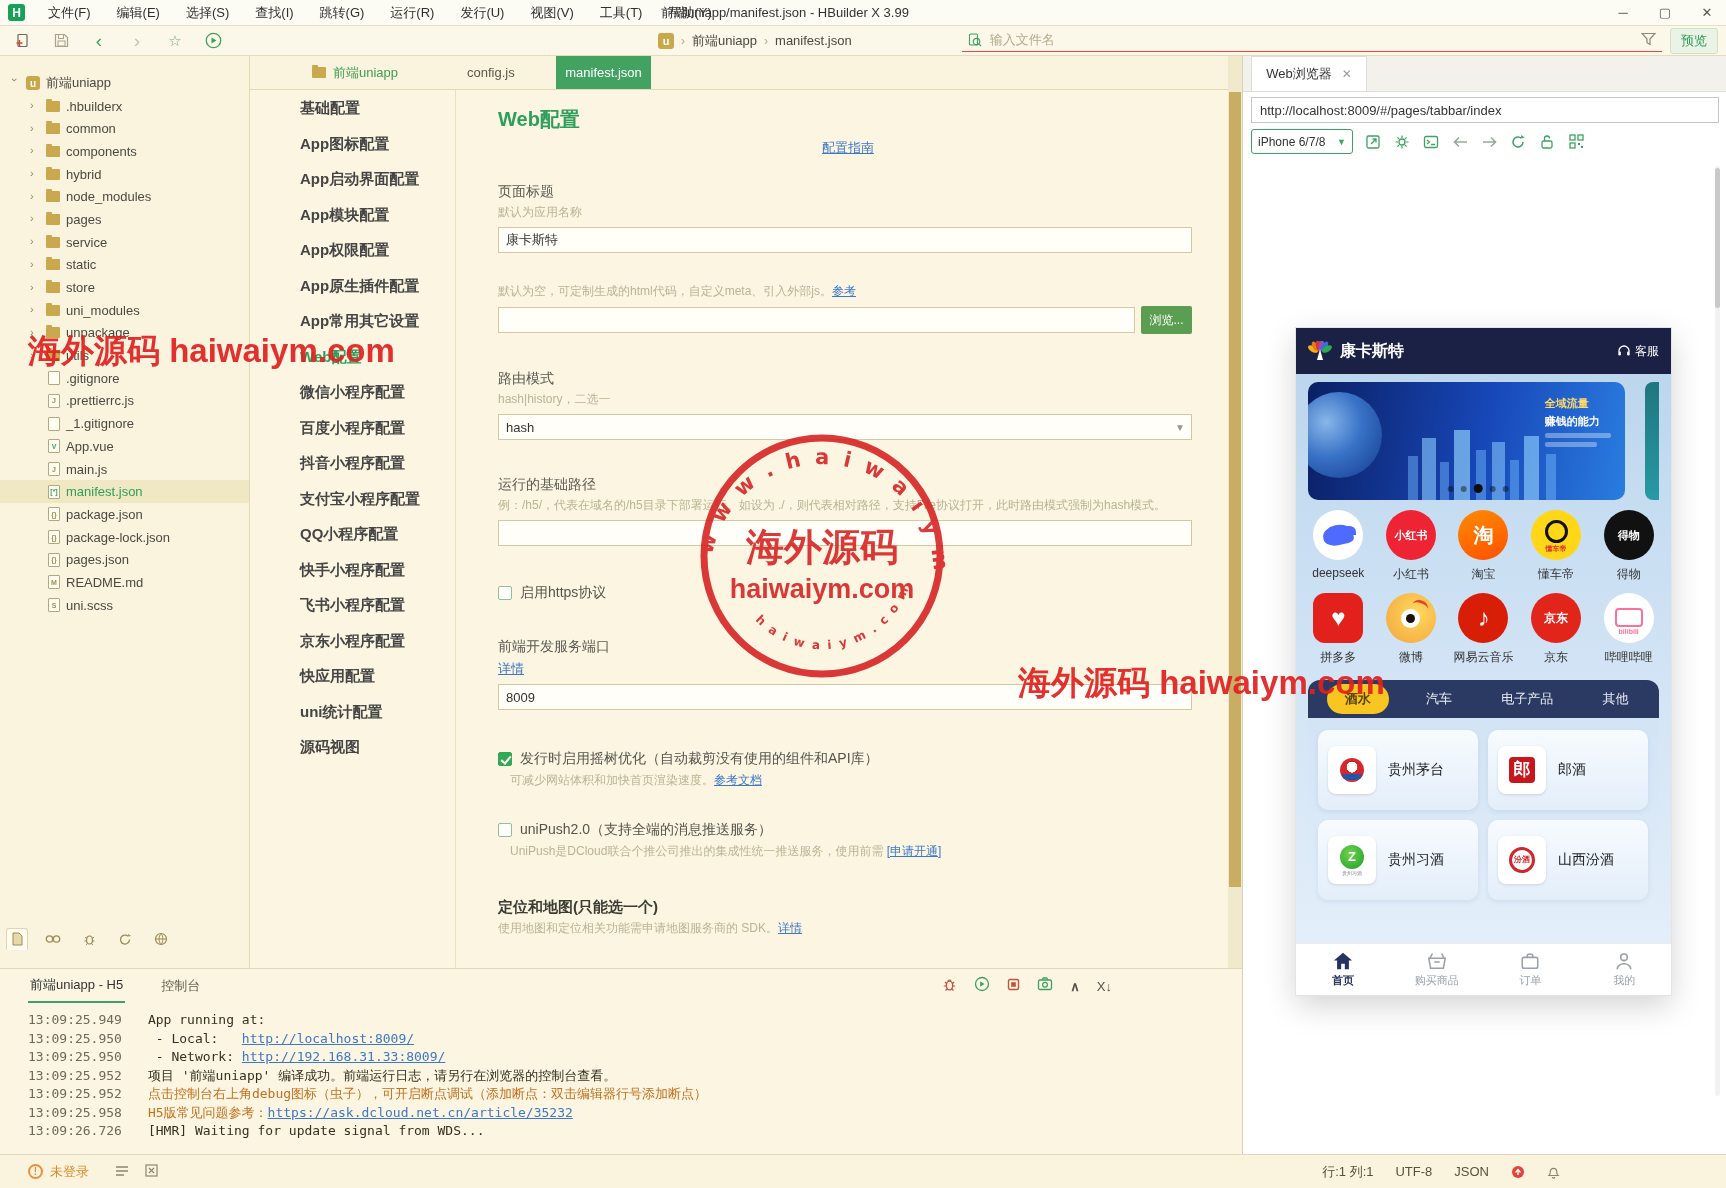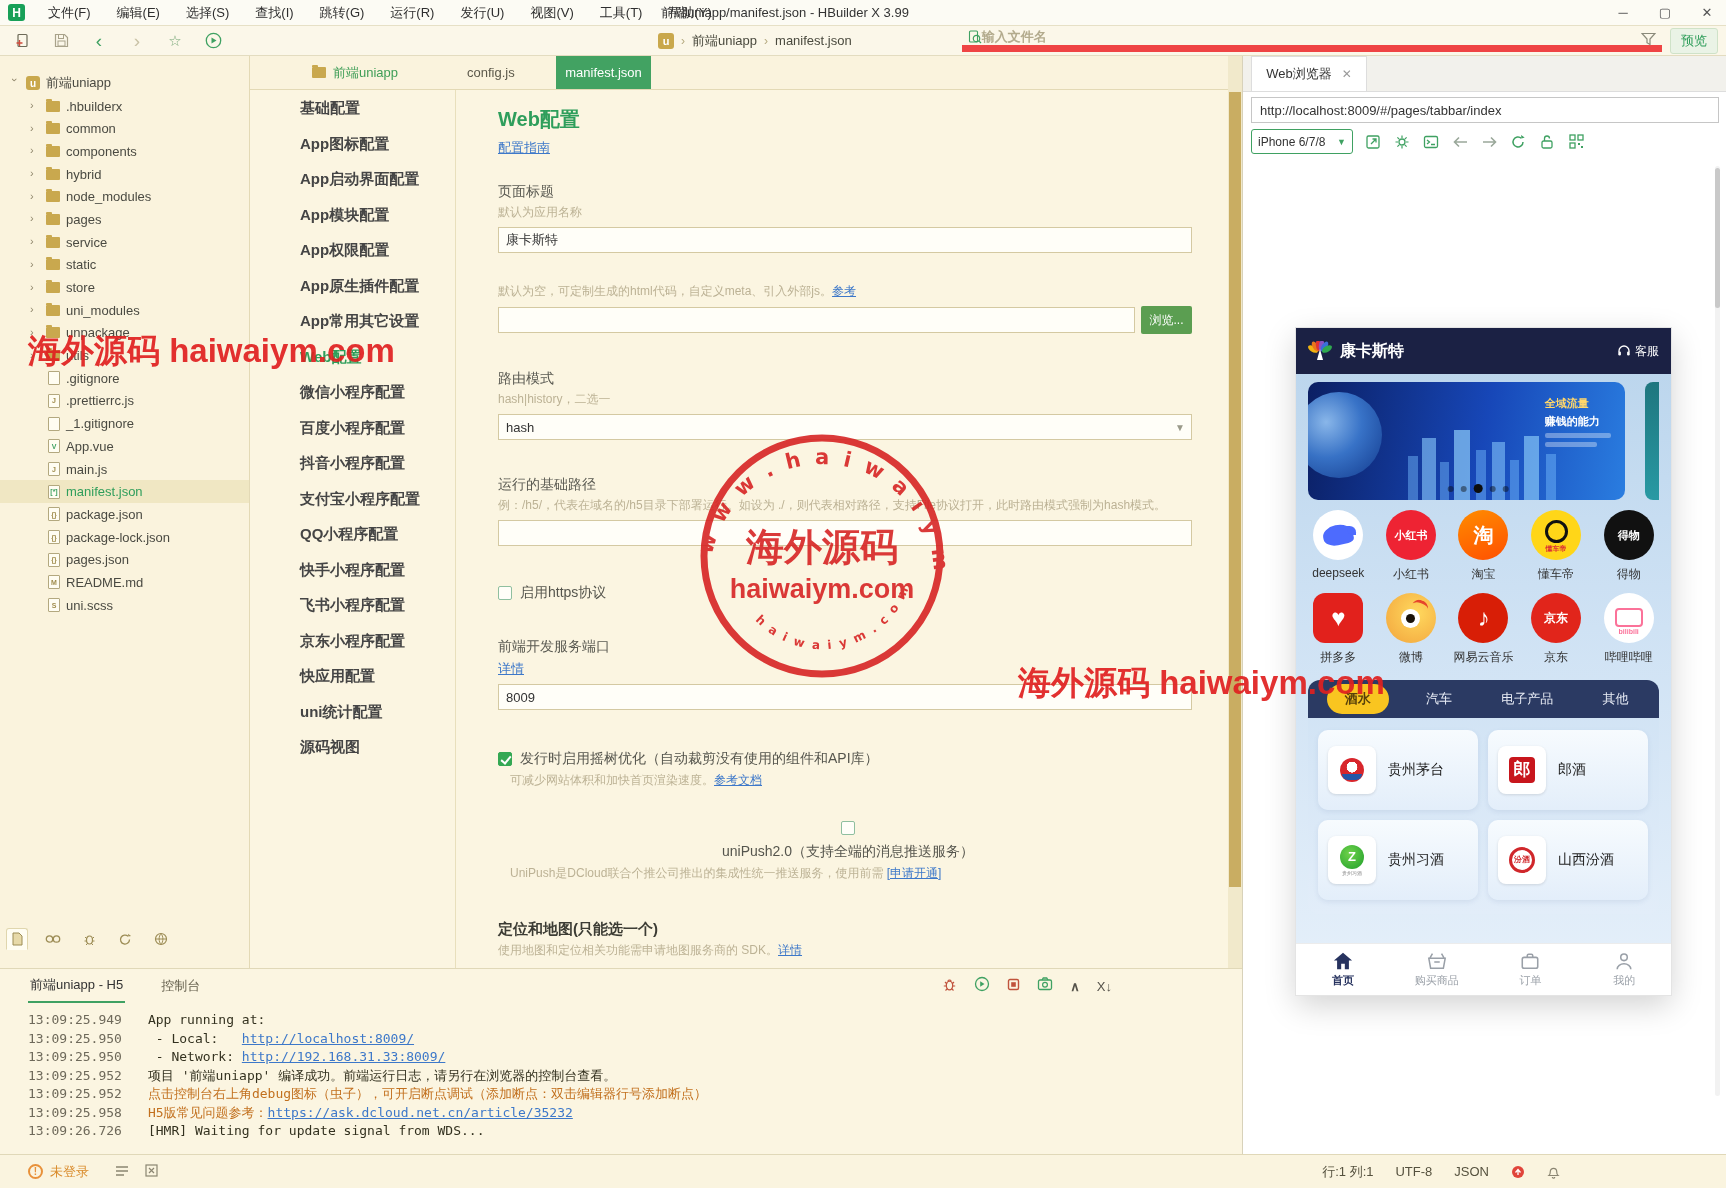--- a/index.html
+++ b/index.html
@@ -18,22 +18,22 @@
 
   
   .toolbar { position:absolute; left:0; top:26px; width:1726px; height:30px; background:#fbf7e9;
     border-bottom:1px solid #e3dcc0; display:flex; align-items:center; z-index:5; }
   .tbico { width:30px; height:24px; display:flex; align-items:center; justify-content:center; margin-left:8px; }
   .chev { font-size:19px; line-height:20px; }
   .crumb { display:flex; align-items:center; margin-left:430px; gap:7px; font-size:13px; color:#4a4a3e; }
   .uni-sq { width:16px; height:16px; background:#c9a84c; color:#fff; border-radius:3px; font-size:11px; font-weight:bold;
     display:flex; align-items:center; justify-content:center; }
   .crumb .sep { color:#b5aa80; font-size:12px; }
-  .searchbox { display:flex; align-items:center; margin-left:110px; width:700px; height:22px;
-    border-bottom:7px solid #ef4444; color:#b3ab8d; font-size:13px; padding:0 6px;font-weight:bold; }
+  .searchbox { display:flex; align-items:center; gap:8px; margin-left:110px; width:700px; height:22px;
+    border-bottom:1px solid #ef4444; color:#b3ab8d; font-size:13px; padding:0 6px; }
   .tb-right { position:absolute; right:8px; display:flex; align-items:center; gap:14px; }
   .previewbtn { background:#eaf3e6; border:1px solid #cfe2c8; color:#2f9e5b; font-size:13px; padding:3px 10px; border-radius:3px; }
 
   
   .sidebar { position:absolute; left:0; top:56px; width:250px; height:912px; background:#faf3dd; border-right:1px solid #e3d9b5; overflow:hidden; }
   .tree { padding-top:16px; }
   .trow { display:flex; align-items:center; height:22.7px; font-size:13px; color:#4a4a42; padding-left:30px; gap:6px; white-space:nowrap; }
   .trow.root { padding-left:10px; }
   .trow.file { padding-left:48px; }
   .trow.sel { background:#f0e7c3; }
@@ -473,21 +473,21 @@
         <div class="navitem">QQ小程序配置</div>
         <div class="navitem">快手小程序配置</div>
         <div class="navitem">飞书小程序配置</div>
         <div class="navitem">京东小程序配置</div>
         <div class="navitem">快应用配置</div>
         <div class="navitem">uni统计配置</div>
         <div class="navitem">源码视图</div>
       </div>
     <div class="form">
       <div class="form-title">Web配置</div>
-      <div style="margin-top:5px;"><a class="alink">配置指南</a></div>
+      <div style="margin-top:5px;text-align:center;"><a class="alink">配置指南</a></div>
 
       <div class="fblock" style="margin-top:26px;">
         <div class="flabel">页面标题</div>
         <div class="fhint">默认为应用名称</div>
         <input class="finput" value="康卡斯特" style="">
       </div>
 
       <div class="fblock">
         <div class="fhint"><span>默认为空，可定制生成的html代码，自定义meta、引入外部js。</span><a class="alink" style="font-size:12px;">参考</a></div>
         <div class="inputrow">
@@ -521,21 +521,21 @@
         <div style="margin-top:3px;"><a class="alink">详情</a></div>
         <input class="finput" value="8009" style="">
       </div>
 
       <div class="cbrow" style="margin-top:40px;">
         <span class="cbox checked"></span>
         <span>发行时启用摇树优化（自动裁剪没有使用的组件和API库）</span>
       </div>
       <div class="cbsub"><span>可减少网站体积和加快首页渲染速度。</span><a class="alink" style="font-size:12px;">参考文档</a></div>
 
-      <div class="cbrow" style="margin-top:32px;flex-direction:column;">
+      <div class="cbrow" style="margin-top:32px;">
         <span class="cbox"></span>
         <span>uniPush2.0（支持全端的消息推送服务）</span>
       </div>
       <div class="cbsub"><span>UniPush是DCloud联合个推公司推出的集成性统一推送服务，使用前需 </span><a class="alink" style="font-size:12px;">[申请开通]</a></div>
 
       <div class="secttitle">定位和地图(只能选一个)</div>
       <div class="fhint"><span>使用地图和定位相关功能需申请地图服务商的 SDK。</span><a class="alink" style="font-size:12px;">详情</a></div>
 
     </div>
   </div>

